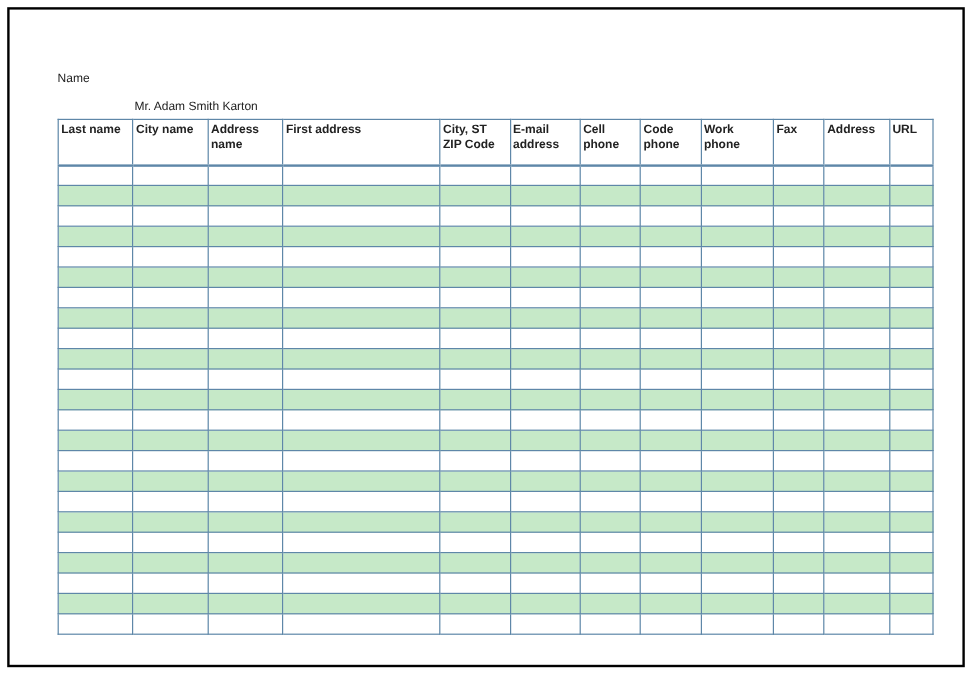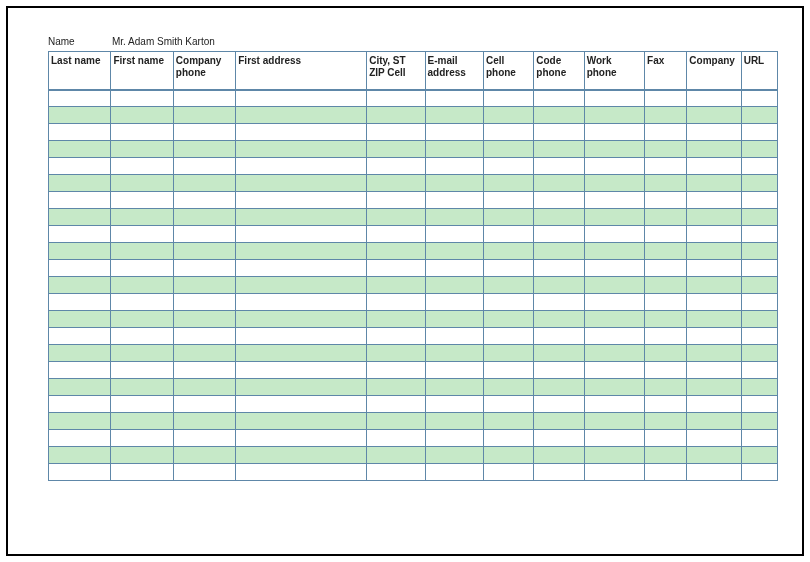--- a/index.html
+++ b/index.html
@@ -36,20 +36,21 @@
       align-items: center;
       font-size: 10px;
       color: #222222;
       margin-bottom: 4px;
     }
     .name-label {
       width: 62px;
     }
     .name-value {
       padding-left: 2px;
+      margin-top: 48px;
     }
     .address-table {
       border-collapse: collapse;
       width: 100%;
       table-layout: fixed;
       border-radius: 11px;
     }
     .address-table th {
       font-size: 10px;
       font-weight: bold;
@@ -110,30 +111,30 @@
       <col class="col-homephone">
       <col class="col-workphone">
       <col class="col-cellphone">
       <col class="col-fax">
       <col class="col-birthday">
       <col class="col-url">
     </colgroup>
     <thead>
       <tr>
         <th>Last name</th>
-        <th>First name</th>
-        <th>Company phone</th>
+        <th>City name</th>
+        <th>Address name</th>
         <th>First address</th>
-        <th>City, ST  ZIP Cell</th>
+        <th>City, ST  ZIP Code</th>
         <th>E-mail address</th>
         <th>Cell phone</th>
         <th>Code phone</th>
         <th>Work phone</th>
         <th>Fax</th>
-        <th>Company</th>
+        <th>Address</th>
         <th>URL</th>
       </tr>
     </thead>
     <tbody id="table-body">
     <tr class="row-even">
           <td></td>
           <td></td>
           <td></td>
           <td></td>
           <td></td>

